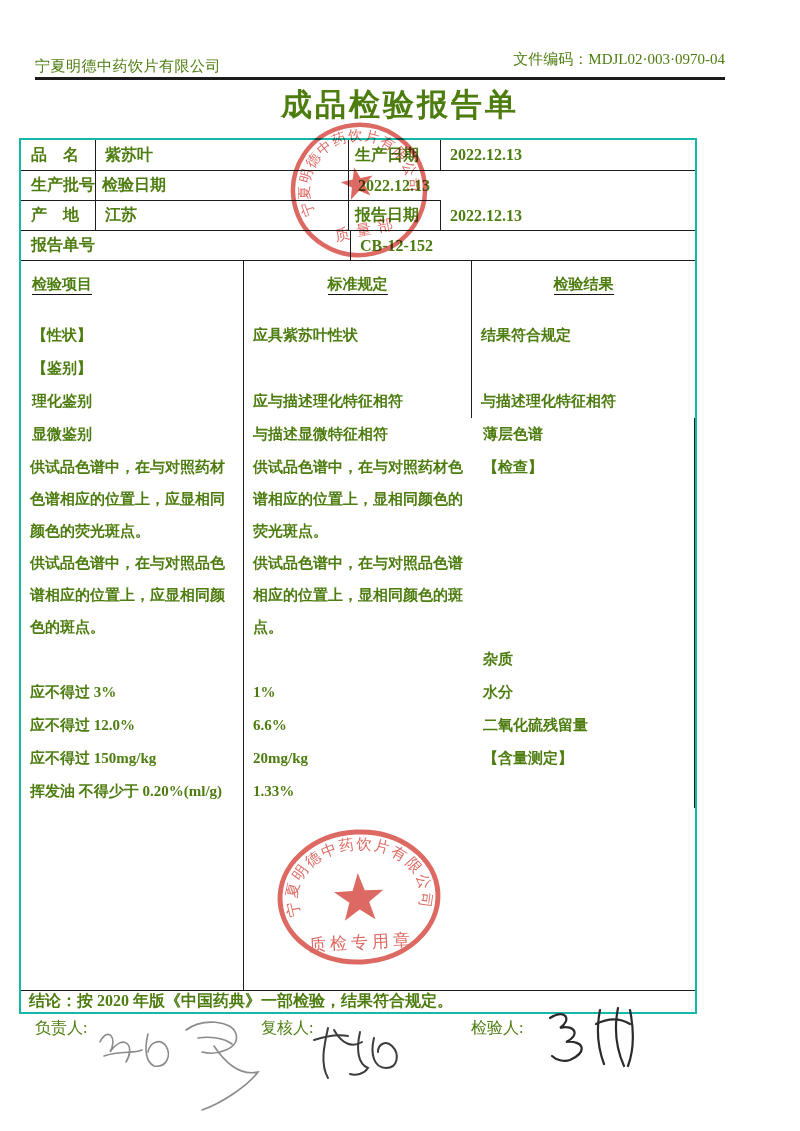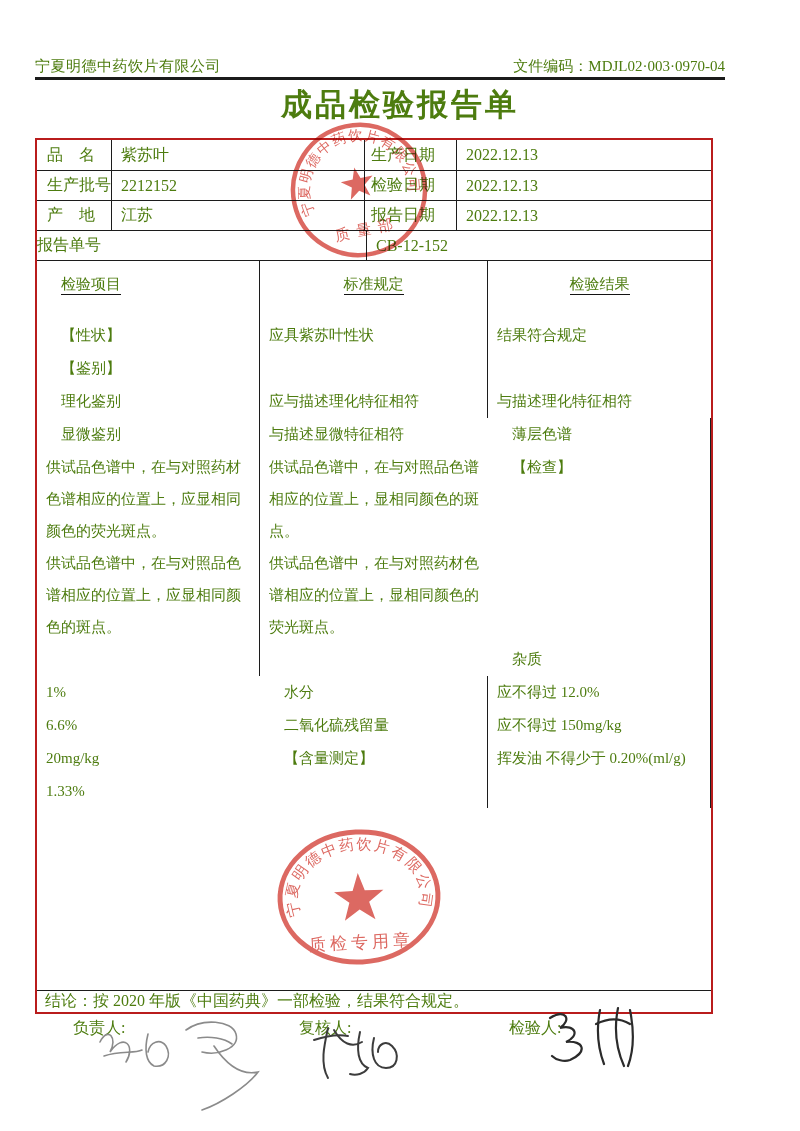--- a/index.html
+++ b/index.html
@@ -1,62 +1,62 @@
 <!DOCTYPE html>
 <html><head>
 <meta charset="utf-8">
 <style>
   html,body{margin:0;padding:0;background:#888;}
   .page{position:relative;width:800px;height:1131px;background:#ffffff;margin:0 auto;
         font-family:"Liberation Serif","DejaVu Serif",serif;color:#4d7c0f;overflow:hidden;}
 
   
   .hdr-company{position:absolute;left:35px;top:57px;font-size:15px;letter-spacing:.5px;}
-  .hdr-code{position:absolute;right:75px;top:57px;font-size:15px;}
+  .hdr-code{position:absolute;right:75px;top:50px;font-size:15px;}
   .hdr-rule{position:absolute;left:35px;top:77px;width:690px;height:3px;background:#1b1b1b;}
   .doc-title{position:absolute;left:0;top:84px;width:800px;text-align:center;
              font-size:31px;font-weight:bold;letter-spacing:3px;}
 
   
-  .tbl{position:absolute;left:35px;top:138px;width:678px;height:876px;
-       border:2px solid #b91c1c;box-sizing:border-box;background:transparent;}
+  .tbl{position:absolute;left:19px;top:138px;width:678px;height:876px;
+       border:2px solid #14b8a6;box-sizing:border-box;background:transparent;font-weight:bold;}
 
   .info{display:grid;grid-template-columns:75px 253px 92px 1fr;}
   .info>div{box-sizing:border-box;border-bottom:1px solid #1c1c1c;font-size:16px;
             display:flex;align-items:center;white-space:nowrap;overflow:hidden;}
   .r1>div{height:31px;} .r2>div,.r3>div{height:30px;}
   .cell-label{padding-left:10px;border-right:1px solid #1c1c1c;}
   .cell-value{padding-left:9px;border-right:1px solid #1c1c1c;}
   .cell-dlabel{padding-left:6px;border-right:1px solid #1c1c1c;}
   .cell-dvalue{padding-left:9px;}
 
   .row4{display:grid;grid-template-columns:330px 1fr;}
   .row4>div{box-sizing:border-box;height:30px;border-bottom:1px solid #1c1c1c;
             font-size:16px;display:flex;align-items:center;}
-  .row4 .rn-label{border-right:1px solid #1c1c1c;text-align:right;}
+  .row4 .rn-label{padding-left:10px;border-right:1px solid #1c1c1c;text-align:right;}
   .row4 .rn-value{padding-left:9px;}
 
   
   .cols{display:grid;grid-template-columns:223px 228px 1fr;
         grid-template-rows:58px 33px 33px 33px 33px auto 33px 33px 33px 33px 33px minmax(0,1fr);
         height:729px;overflow:hidden;}
   .cols>div{box-sizing:border-box;font-size:15px;line-height:33px;overflow:hidden;}
-  .c1{padding-left:24px;border-right:1px solid #1c1c1c;}
+  .c1{padding-left:11px;border-right:1px solid #1c1c1c;}
   .c2{padding:0 9px;border-right:1px solid #1c1c1c;}
   .c3{padding:0 9px;}
   .col-h{font-size:16px;padding-top:7px;line-height:20px;}
   .col-h.center{text-align:center;}
   .uline{border-bottom:1px solid #131313;padding-bottom:2px;}
   .para{line-height:32px;margin:0;}
 
   
   .concl{box-sizing:border-box;height:22px;border-top:1.5px solid #1c1c1c;
          font-size:16px;line-height:20px;padding-left:8px;white-space:nowrap;}
   .signrow{position:absolute;left:35px;top:1018px;width:678px;height:40px;font-size:16px;}
-  .signrow .slabel{position:absolute;top:0;white-space:nowrap;margin-left:38px;}
+  .signrow .slabel{position:absolute;top:0;white-space:nowrap;}
   .s1{left:0;} .s2{left:226px;} .s3{left:436px;}
   .sig{position:absolute;}
 
   
   .stamp{position:absolute;mix-blend-mode:multiply;opacity:.88;}
   .stamp-top{left:286px;top:118px;transform:rotate(-12deg);}
   .stamp-bottom{left:274px;top:826px;transform:rotate(-3deg);}
 </style>
 </head>
 <body>
@@ -71,21 +71,20 @@
   <div class="tbl">
 
     <div class="info r1">
       <div class="cell-label">品　名</div>
       <div class="cell-value">紫苏叶</div>
       <div class="cell-dlabel">生产日期</div>
       <div class="cell-dvalue">2022.12.13</div>
     </div>
     <div class="info r2">
       <div class="cell-label">生产批号</div>
-      <div class="cell-value">2212152</div>
       <div class="cell-dlabel">检验日期</div>
       <div class="cell-dvalue">2022.12.13</div>
     </div>
     <div class="info r3">
       <div class="cell-label">产　地</div>
       <div class="cell-value">江苏</div>
       <div class="cell-dlabel">报告日期</div>
       <div class="cell-dvalue">2022.12.13</div>
     </div>
     <div class="row4">
@@ -112,29 +111,30 @@
 
       <div class="c1">显微鉴别</div>
       <div class="c3">与描述显微特征相符</div>
 
       <div class="c1">薄层色谱</div>
       <div class="c2">
         <p class="para">供试品色谱中，在与对照药材色谱相应的位置上，应显相同颜色的荧光斑点。</p>
         <p class="para">供试品色谱中，在与对照品色谱相应的位置上，应显相同颜色的斑点。</p>
       </div>
       <div class="c3">
+        <p class="para">供试品色谱中，在与对照药材色谱相应的位置上，显相同颜色的荧光斑点。</p>
         <p class="para">供试品色谱中，在与对照品色谱相应的位置上，显相同颜色的斑点。</p>
-        <p class="para">供试品色谱中，在与对照药材色谱相应的位置上，显相同颜色的荧光斑点。</p>
       </div>
 
       <div class="c1">【检查】</div>
       <div class="c2"></div>
       <div class="c3"></div>
 
       <div class="c1">杂质</div>
+      <div class="c2">应不得过 3%</div>
       <div class="c3">1%</div>
 
       <div class="c1">水分</div>
       <div class="c2">应不得过 12.0%</div>
       <div class="c3">6.6%</div>
 
       <div class="c1">二氧化硫残留量</div>
       <div class="c2">应不得过 150mg/kg</div>
       <div class="c3">20mg/kg</div>
 

